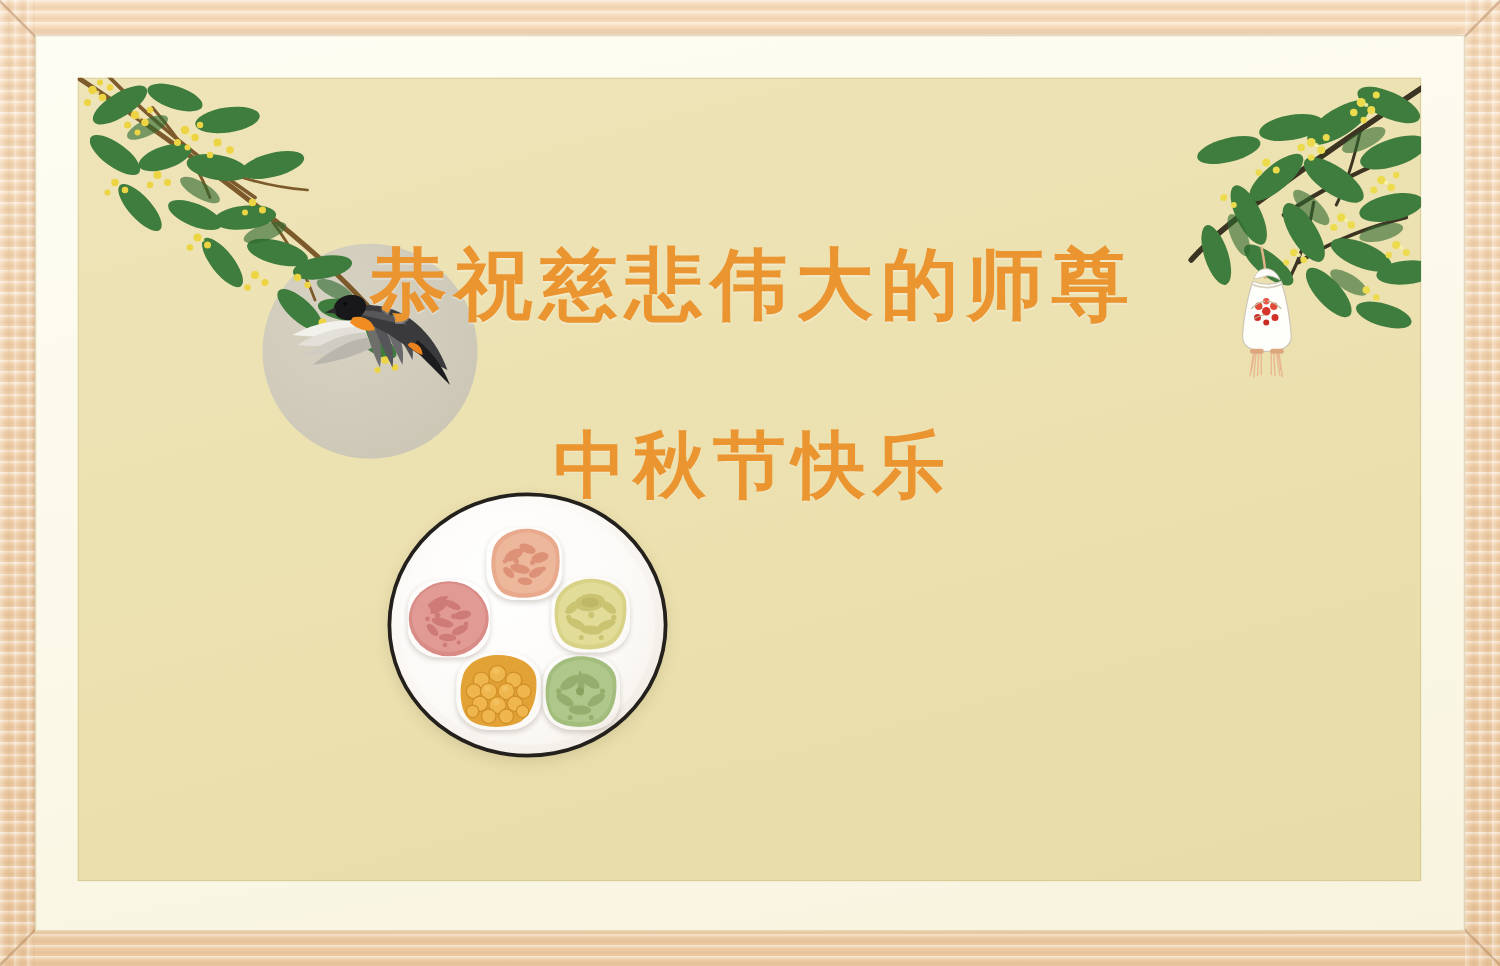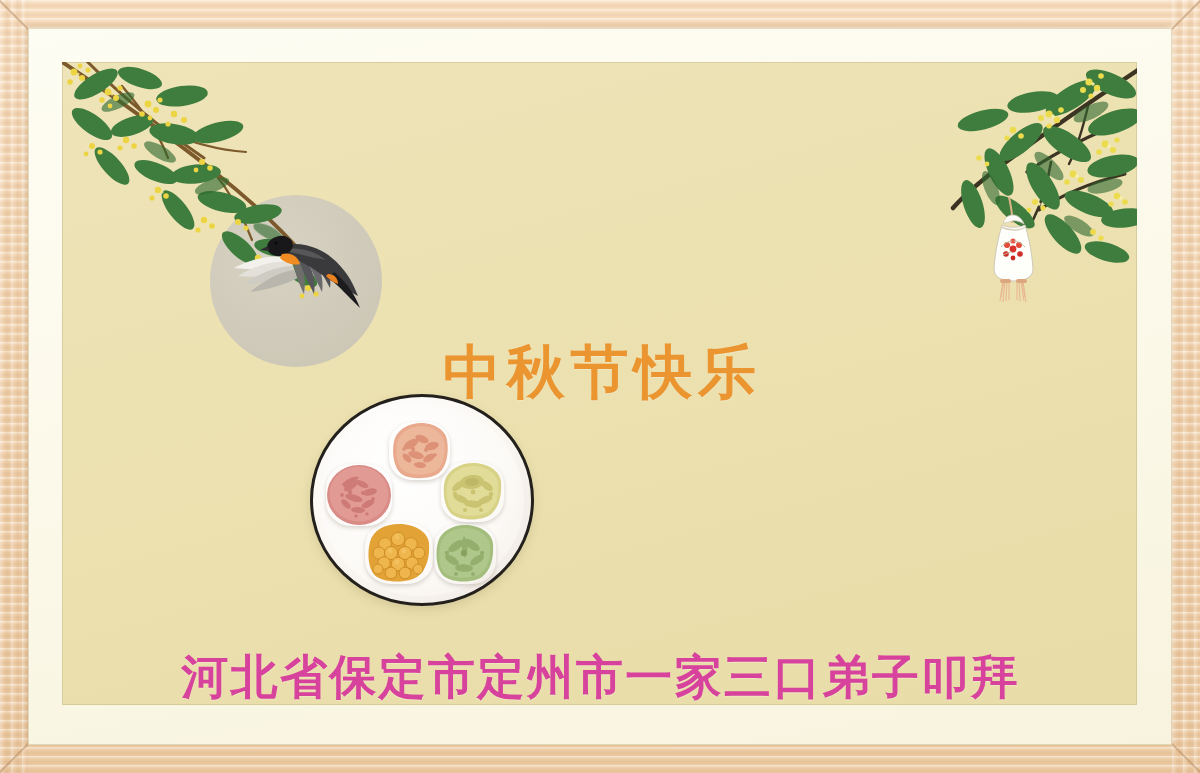--- a/index.html
+++ b/index.html
@@ -558,18 +558,18 @@
             <circle cx="13" cy="29" r="2.2"></circle>
               <circle cx="48" cy="29" r="2.2"></circle>
             <circle cx="22" cy="50" r="2"></circle>
               <circle cx="39" cy="50" r="2"></circle>
           </g>
         </svg>
       </div>
     </div>
 
     <div class="text-block">
+      <div class="greet-line greet-line-1">恭祝慈悲伟大的师尊</div>
       <div class="greet-line greet-line-2">中秋节快乐</div>
-      <div class="signature">河北省保定市定州市一家三口弟子叩拜</div>
     </div>
 
   </div>
 </div>
 
 </body></html>

